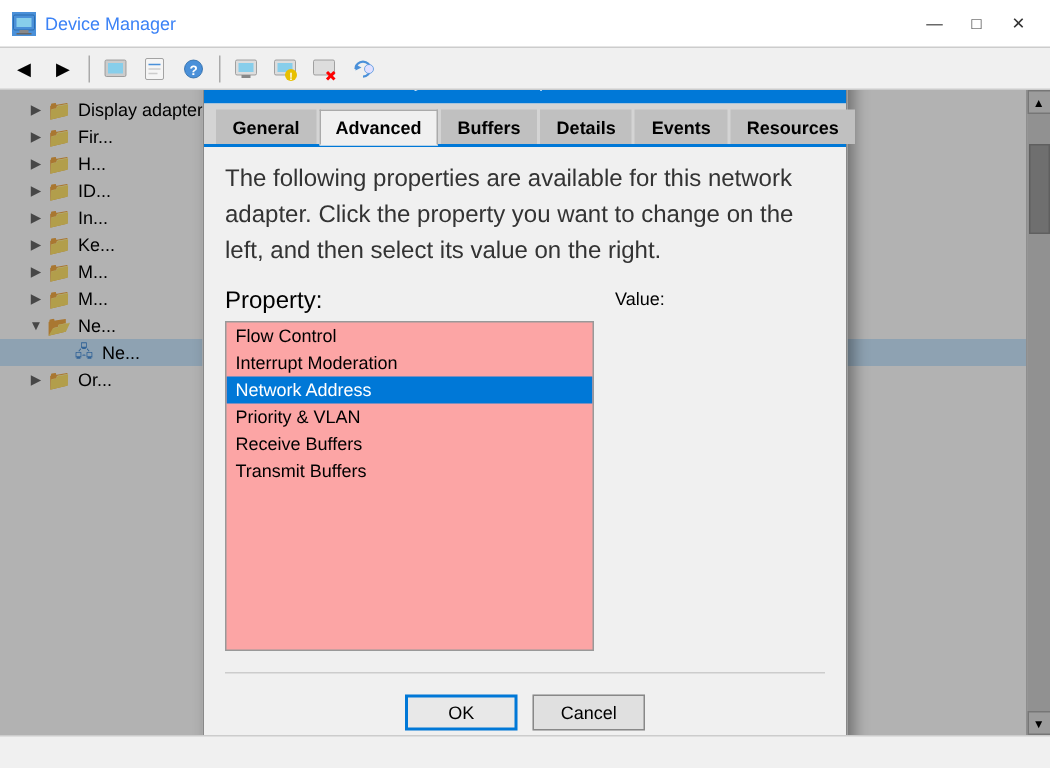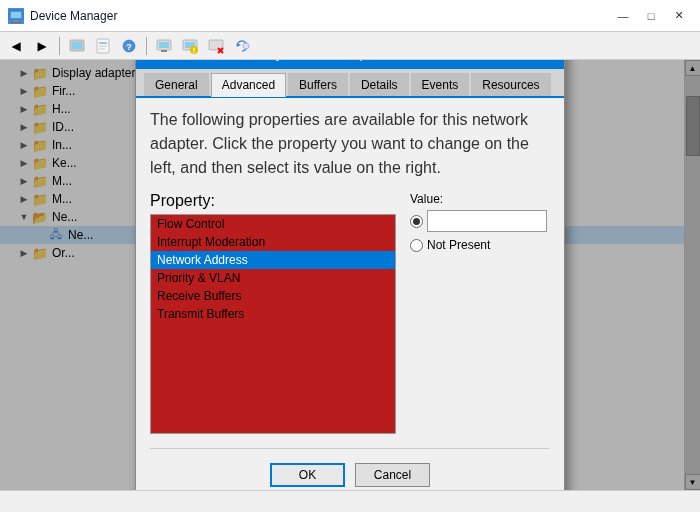--- a/index.html
+++ b/index.html
@@ -42,21 +42,21 @@
       height: 16px;
       background: #4a90d9;
       display: flex;
       align-items: center;
       justify-content: center;
       font-size: 10px;
       color: white;
     }
     .title-bar-title {
       font-size: 12px;
-      color: #0f172a;
+      color: #3b82f6;
     }
     .title-bar-controls {
       display: flex;
       gap: 2px;
     }
     .title-bar-btn {
       width: 26px;
       height: 20px;
       background: transparent;
       border: none;
@@ -258,20 +258,21 @@
       border-bottom: 2px solid #0078d7;
     }
     .dialog-tab {
       padding: 4px 10px;
       cursor: pointer;
       font-size: 12px;
       border: 1px solid transparent;
       margin-right: 2px;
       background: #c0c0c0;
       border-bottom: none;
+      font-weight: bold;
     }
     .dialog-tab.active {
       background: #f0f0f0;
       border: 1px solid #aaa;
       border-bottom: 1px solid #f0f0f0;
       margin-bottom: -1px;
       z-index: 1;
     }
 
     
@@ -290,21 +291,21 @@
     }
 
     
     .property-section { flex: 1; }
     .property-label {
       font-size: 16px;
       margin-bottom: 4px;
     }
     .property-list {
       border: 1px solid #999;
-      background: #b91c1c;
+      background: #fca5a5;
       height: 220px;
       overflow-y: auto;
     }
     .property-list-item {
       padding: 2px 6px;
       font-size: 12px;
       cursor: pointer;
       white-space: nowrap;
     }
     .property-list-item.selected {
@@ -570,30 +571,20 @@
                 <div class="property-list-item">Interrupt Moderation</div>
                 <div class="property-list-item selected">Network Address</div>
                 <div class="property-list-item">Priority &amp; VLAN</div>
                 <div class="property-list-item">Receive Buffers</div>
                 <div class="property-list-item">Transmit Buffers</div>
               </div>
             </div>
 
             <div class="value-section">
               <div class="value-label">Value:</div>
-              <div class="value-options">
-                <div class="radio-row">
-                  <div class="radio-input checked"></div>
-                  <input class="value-input" type="text" value="" style="">
-                </div>
-                <div class="radio-row">
-                  <div class="radio-input"></div>
-                  <span class="radio-label">Not Present</span>
-                </div>
-              </div>
             </div>
 
           </div>
 
           <div class="dialog-footer">
             <button class="dialog-btn primary">OK</button>
             <button class="dialog-btn">Cancel</button>
           </div>
 
         </div>

